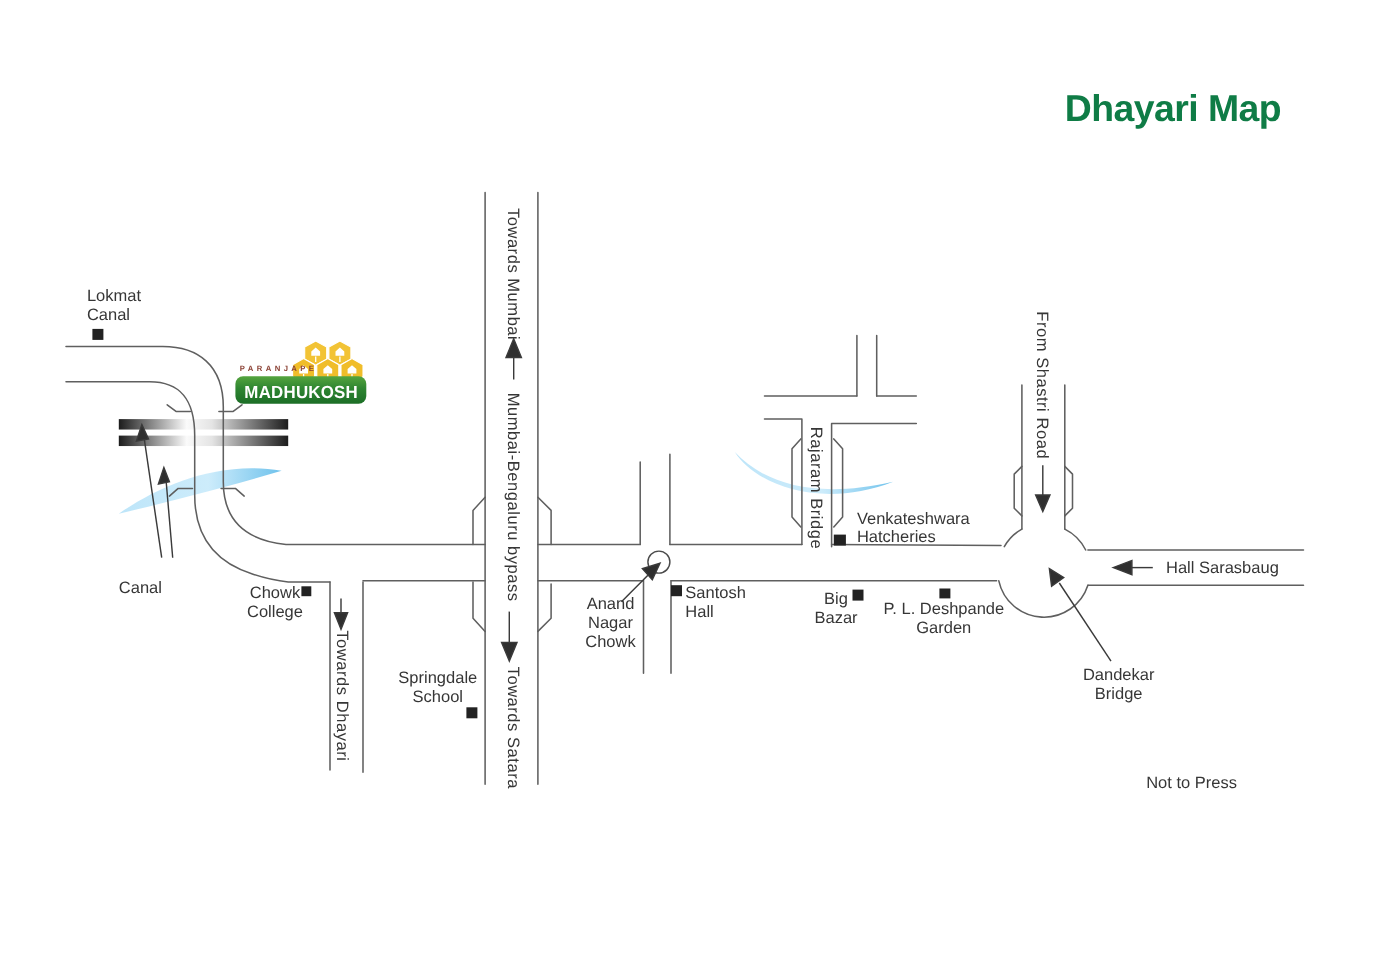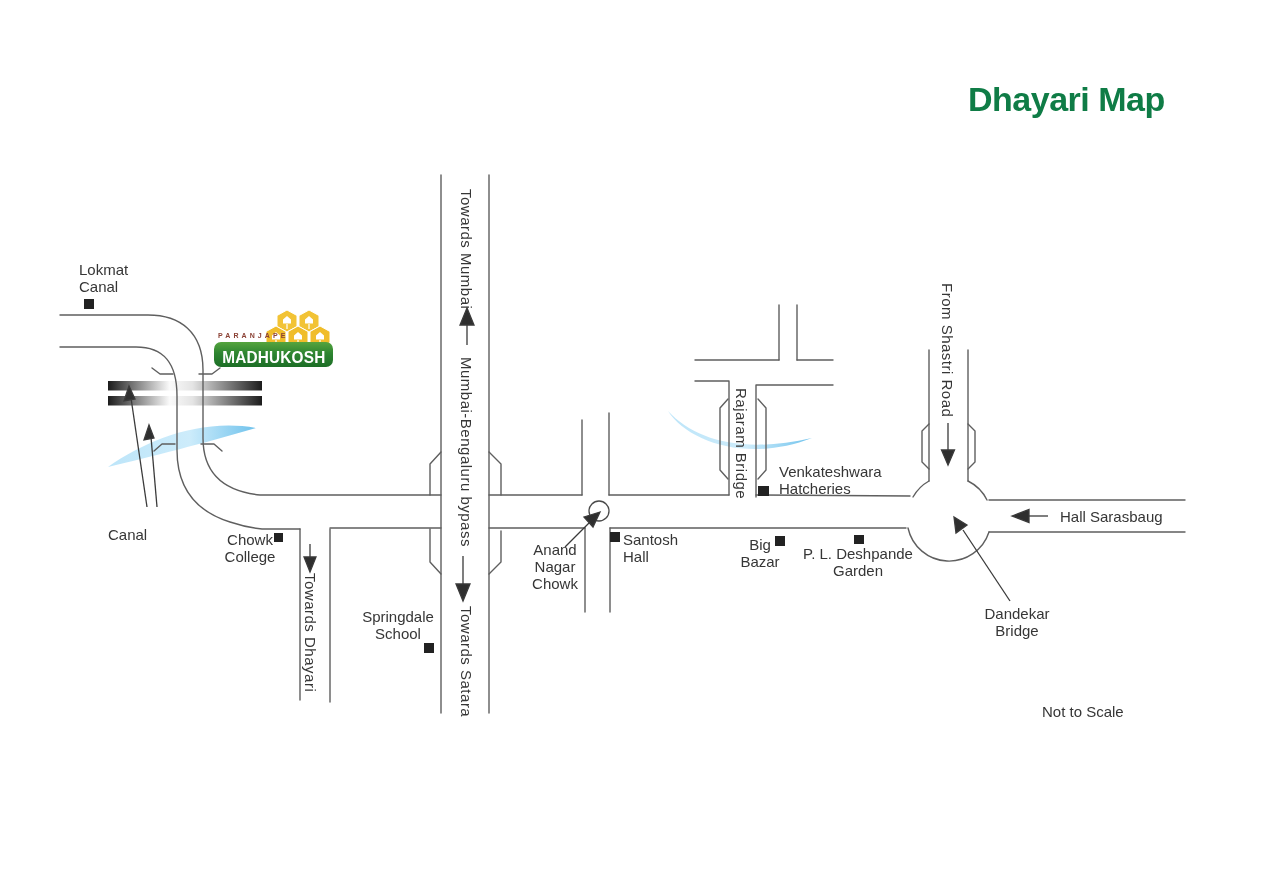--- a/index.html
+++ b/index.html
@@ -177,21 +177,21 @@
     <rect x="274" y="533" width="9" height="9"></rect>
     <rect x="424" y="643" width="10" height="10"></rect>
     <rect x="610" y="532" width="10" height="10"></rect>
     <rect x="775" y="536" width="10" height="10"></rect>
     <rect x="854" y="535" width="10" height="9"></rect>
     <rect x="758" y="486" width="11" height="10"></rect>
   </g>
 </svg>
 
 <div class="title">Dhayari Map</div>
-<div class="note">Not to Scale</div>
+<div class="note">Not to Press</div>
 
 <div class="logo">
   <svg width="78" height="44" viewBox="0 0 78 44">
     <g stroke="#ffffff" stroke-width="1">
       <polygon fill="#f2c335" points="29,4 39,9.5 39,20.5 29,26 19,20.5 19,9.5"></polygon>
       <polygon fill="#f2c335" points="51,4 61,9.5 61,20.5 51,26 41,20.5 41,9.5"></polygon>
       <polygon fill="#f0bd2a" points="18,20 28,25.5 28,36.5 18,42 8,36.5 8,25.5"></polygon>
       <polygon fill="#f0bd2a" points="40,20 50,25.5 50,36.5 40,42 30,36.5 30,25.5"></polygon>
       <polygon fill="#f0bd2a" points="62,20 72,25.5 72,36.5 62,42 52,36.5 52,25.5"></polygon>
     </g>

